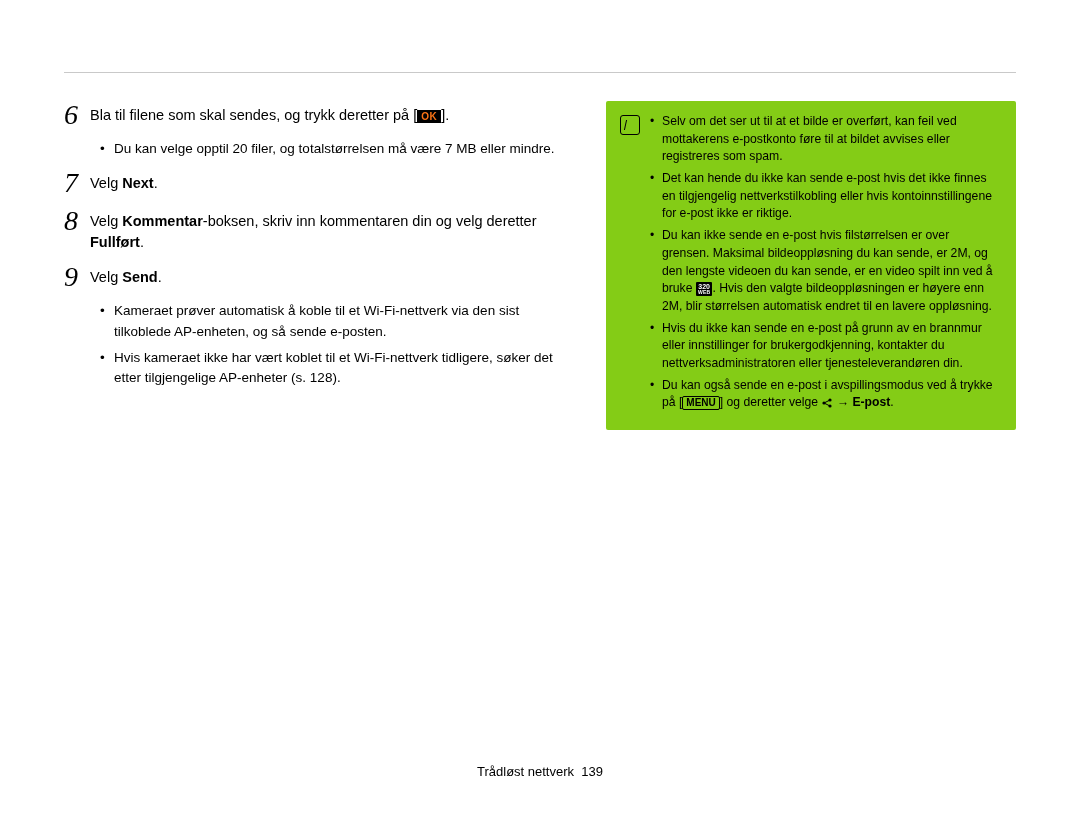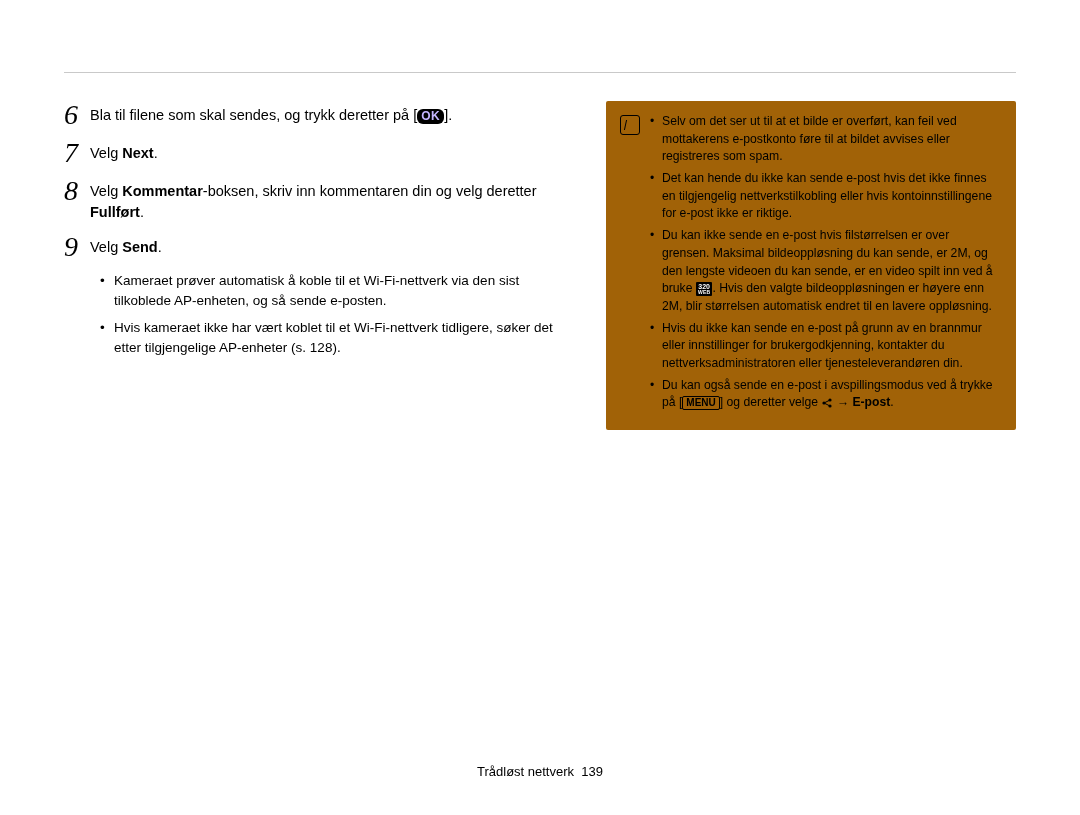--- a/index.html
+++ b/index.html
@@ -56,25 +56,25 @@
     flex: 1;
     font-size: 14.5px;
     line-height: 1.45;
     color: #000;
     padding-top: 4px;
   }
   .step-body .bold { font-weight: 700; }
   .ok-btn {
     display: inline-block;
     background: #000;
-    color: #c4b5fd;
+    color: #f97316;
     font-weight: 700;
-    font-size: 12px;
+    font-size: 10px;
     padding: 1px 4px;
-    border-radius: 6px;
+    border-radius: 0;
     vertical-align: middle;
     line-height: 1.1;
     letter-spacing: 0.5px;
   }
   .sub-bullets {
     margin-top: 6px;
     margin-bottom: 10px;
     padding-left: 36px;
   }
   .sub-bullets li {
@@ -86,21 +86,21 @@
     margin-bottom: 6px;
     padding-left: 14px;
   }
   .sub-bullets li::before {
     content: "•";
     position: absolute;
     left: 0;
     top: 0;
   }
   .note-box {
-    background: #a16207;
+    background: #84cc16;
     border-radius: 2px;
     padding: 12px 16px 14px 14px;
     display: flex;
     gap: 10px;
     font-size: 12.2px;
     line-height: 1.45;
     color: #000;
   }
   .note-icon {
     flex-shrink: 0;
@@ -189,20 +189,23 @@
 
   <div class="columns">
     <div class="col-left">
 
       <div class="step">
         <div class="step-num">6</div>
         <div class="step-body">
           <span>Bla til filene som skal sendes, og trykk deretter på [</span><span class="ok-btn">OK</span><span>].</span>
         </div>
       </div>
+      <ul class="sub-bullets">
+        <li>Du kan velge opptil 20 filer, og totalstørrelsen må være 7 MB eller mindre.</li>
+      </ul>
 
       <div class="step">
         <div class="step-num">7</div>
         <div class="step-body">
           <span>Velg </span><span class="bold">Next</span><span>.</span>
         </div>
       </div>
 
       <div class="step">
         <div class="step-num">8</div>

